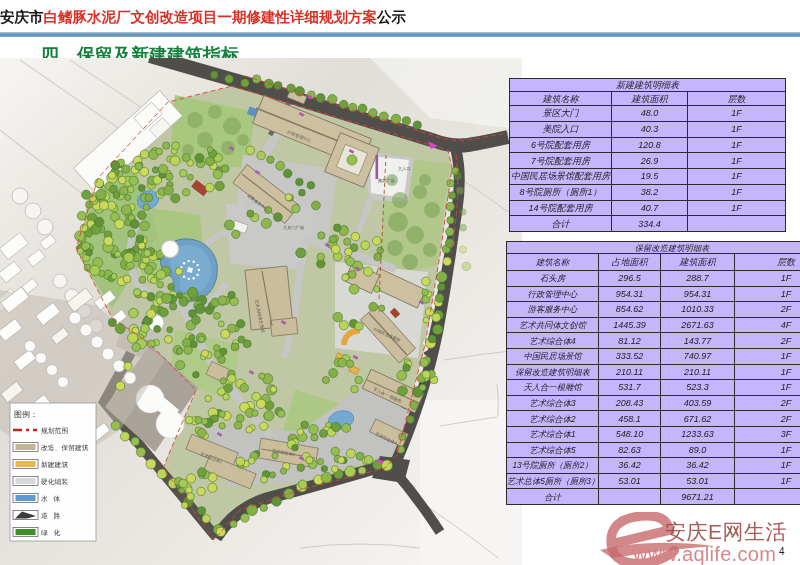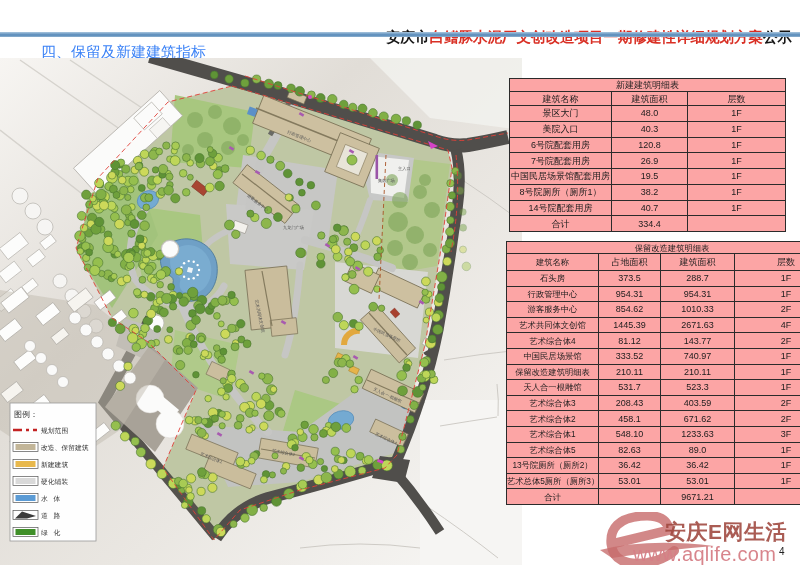--- a/index.html
+++ b/index.html
@@ -1,35 +1,35 @@
 <!DOCTYPE html>
 <html><head><meta charset="utf-8">
 <style>
 html,body{margin:0;padding:0;width:800px;height:565px;overflow:hidden;background:#ffffff;
 font-family:"Liberation Sans",sans-serif;}
 #page{position:relative;width:800px;height:565px;}
 .tb{position:absolute;border-collapse:collapse;table-layout:fixed;font-size:9px;color:#1c1c1c;
-background:#fca5a5;}
+background:#c4b5fd;font-style:italic;}
 .tb td{border:1px solid #2b2b2b;text-align:center;padding:0;height:14.75px;line-height:10px;
 overflow:hidden;white-space:nowrap;}
 .tb tr.tt td{height:12px;}
 .tb tr.hd td{height:13px;}
 .t2 td{height:14.6px;overflow:visible;}
 .t2 td:first-child{font-size:8.3px;}
 .t2 tr.tt td{height:11px;}
 .t2 tr.hd td{height:16px;}
 </style></head>
 <body>
 <div id="page">
 
-<div style="position:absolute;top:28px;left:0;width:792px;text-align:right;font-size:14.5px;font-weight:bold;color:#151515;">安庆市<span style="color:#d93025;">白鳍豚水泥厂文创改造项目一期修建性详细规划方案</span>公示</div>
+<div style="position:absolute;top:8px;left:0;width:792px;text-align:left;font-size:14.5px;font-weight:bold;color:#151515;">安庆市<span style="color:#d93025;">白鳍豚水泥厂文创改造项目一期修建性详细规划方案</span>公示</div>
 
 <div style="position:absolute;top:32px;left:0;width:800px;height:5px;background:linear-gradient(#a9c6de,#5588b8 60%,#8fb2d0);"></div>
 
-<div style="position:absolute;top:43px;left:41px;font-size:15px;font-weight:normal;color:#3b82f6;">四、保留及新建建筑指标</div>
+<div style="position:absolute;top:43px;left:41px;font-size:18px;font-weight:bold;color:#15803d;">四、保留及新建建筑指标</div>
 
 <svg width="522" height="507" viewBox="0 58 522 507" style="position:absolute;left:0;top:58px;">
 <defs>
 <linearGradient id="ctx" x1="0" y1="0" x2="1" y2="1">
 <stop offset="0" stop-color="#f7f5f2"></stop>
           <stop offset="0.35" stop-color="#e1ddd7"></stop>
 <stop offset="0.62" stop-color="#eae7e2"></stop>
           <stop offset="1" stop-color="#f8f7f5"></stop>
 </linearGradient>
 </defs>
@@ -969,21 +969,21 @@
           <td colspan="4">保留改造建筑明细表</td>
         </tr>
 <tr class="hd">
           <td>建筑名称</td>
           <td>占地面积</td>
           <td>建筑面积</td>
           <td>层数</td>
         </tr>
 <tr>
           <td>石头房</td>
-          <td>373.5</td>
+          <td>296.5</td>
           <td>288.7</td>
           <td>1F</td>
         </tr>
         <tr>
           <td>行政管理中心</td>
           <td>954.31</td>
           <td>954.31</td>
           <td>1F</td>
         </tr>
         <tr>
@@ -1065,17 +1065,17 @@
           <td></td>
         </tr>
       </tbody>
     </table>
 
 <svg width="130" height="56" viewBox="0 0 130 56" style="position:absolute;left:598px;top:512px;">
 <path d="M18,28 L72,21 Q71,4 45,4 Q13,4 13,29 Q13,52 47,51 Q64,50 75,42" fill="none" stroke="rgba(199,106,106,0.8)" stroke-width="9.5" stroke-linecap="round" transform="rotate(-6 45 28)"></path>
 <path d="M2,38 Q50,26 116,34 Q64,38 14,46 Z" fill="rgba(199,106,106,0.78)"></path>
 </svg>
 
-<div style="position:absolute;left:665px;top:518px;font-size:21px;font-weight:bold;color:rgba(158,70,60,0.88);letter-spacing:0.5px;white-space:nowrap;">安庆E网生活</div>
+<div style="position:absolute;left:665px;top:518px;font-size:21px;font-weight:normal;color:rgba(158,70,60,0.88);letter-spacing:0.5px;white-space:nowrap;">安庆E网生活</div>
 
 <div style="position:absolute;left:633px;top:543px;font-size:20px;font-weight:normal;color:rgba(214,126,134,0.95);letter-spacing:0.3px;">www.aqlife.com</div>
 
 <div style="position:absolute;left:779px;top:546px;font-size:10px;color:#222;">4</div>
 </div>
 </body></html>

